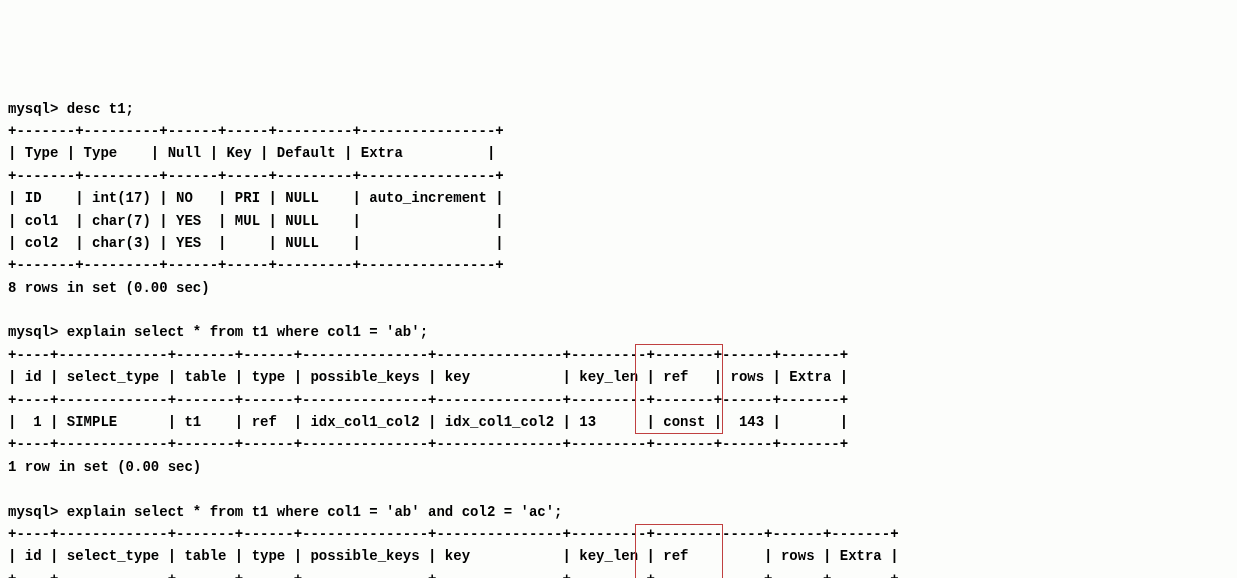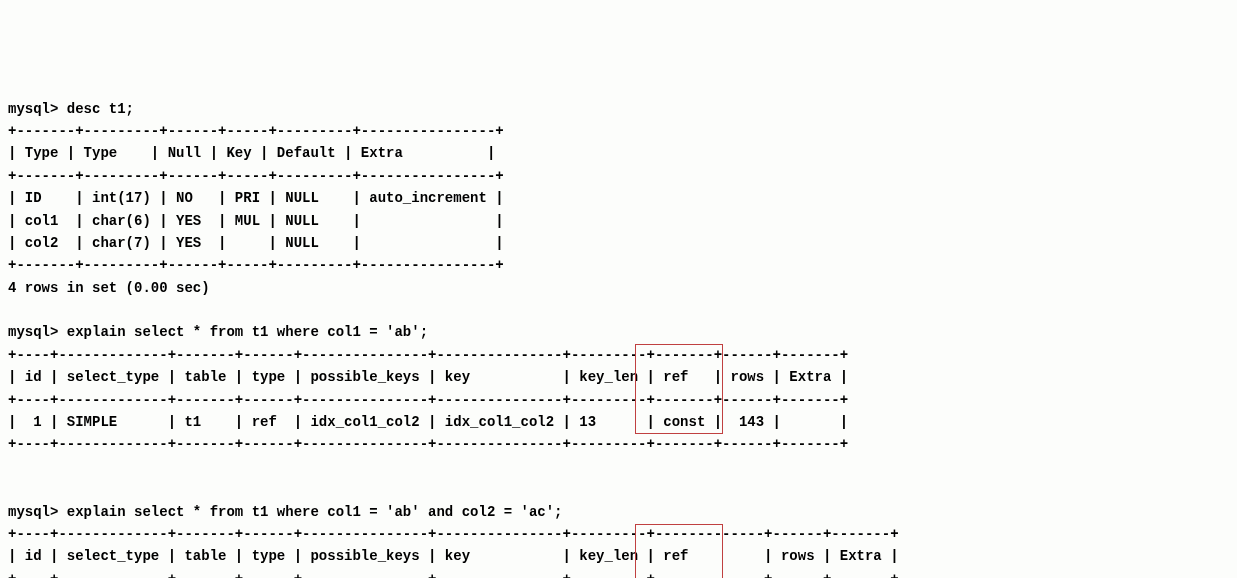--- a/index.html
+++ b/index.html
@@ -29,32 +29,32 @@
 </head>
 <body>
 
 
 
 <div class="t1"><span>mysql&gt; desc t1;</span>
 <span>+-------+---------+------+-----+---------+----------------+</span>
 <span>| Type | Type    | Null | Key | Default | Extra          |</span>
 <span>+-------+---------+------+-----+---------+----------------+</span>
 <span>| ID    | int(17) | NO   | PRI | NULL    | auto_increment |</span>
-<span>| col1  | char(6) | YES  | MUL | NULL    |                |</span>
-<span>| col2  | char(7) | YES  |     | NULL    |                |</span>
+<span>| col1  | char(7) | YES  | MUL | NULL    |                |</span>
+<span>| col2  | char(3) | YES  |     | NULL    |                |</span>
 <span>+-------+---------+------+-----+---------+----------------+</span>
-<span>4 rows in set (0.00 sec)</span>
+<span>8 rows in set (0.00 sec)</span>
 
 <div class="section"><span>mysql&gt; explain select * from t1 where col1 = 'ab';</span>
 <span>+----+-------------+-------+------+---------------+---------------+---------+-------+------+-------+</span>
 <span>| id | select_type | table | type | possible_keys | key           | key_len | ref   | rows | Extra |</span>
 <span>+----+-------------+-------+------+---------------+---------------+---------+-------+------+-------+</span>
 <span>|  1 | SIMPLE      | t1    | ref  | idx_col1_col2 | idx_col1_col2 | 13      | const |  143 |       |</span>
 <span>+----+-------------+-------+------+---------------+---------------+---------+-------+------+-------+</span>
-<div class="redbox1" style="top:23px; left:627px; width:86px; height:88px;"></div></div>
+<div class="redbox1" style="top:23px; left:627px; width:86px; height:88px;"></div></div><span>1 row in set (0.00 sec)</span>
 
 <div class="section"><span>mysql&gt; explain select * from t1 where col1 = 'ab' and col2 = 'ac';</span>
 <span>+----+-------------+-------+------+---------------+---------------+---------+-------------+------+-------+</span>
 <span>| id | select_type | table | type | possible_keys | key           | key_len | ref         | rows | Extra |</span>
 <span>+----+-------------+-------+------+---------------+---------------+---------+-------------+------+-------+</span>
 
 
 <div class="redbox1" style="top:23px; left:627px; width:86px; height:88px;"></div></div></div>
 
 

